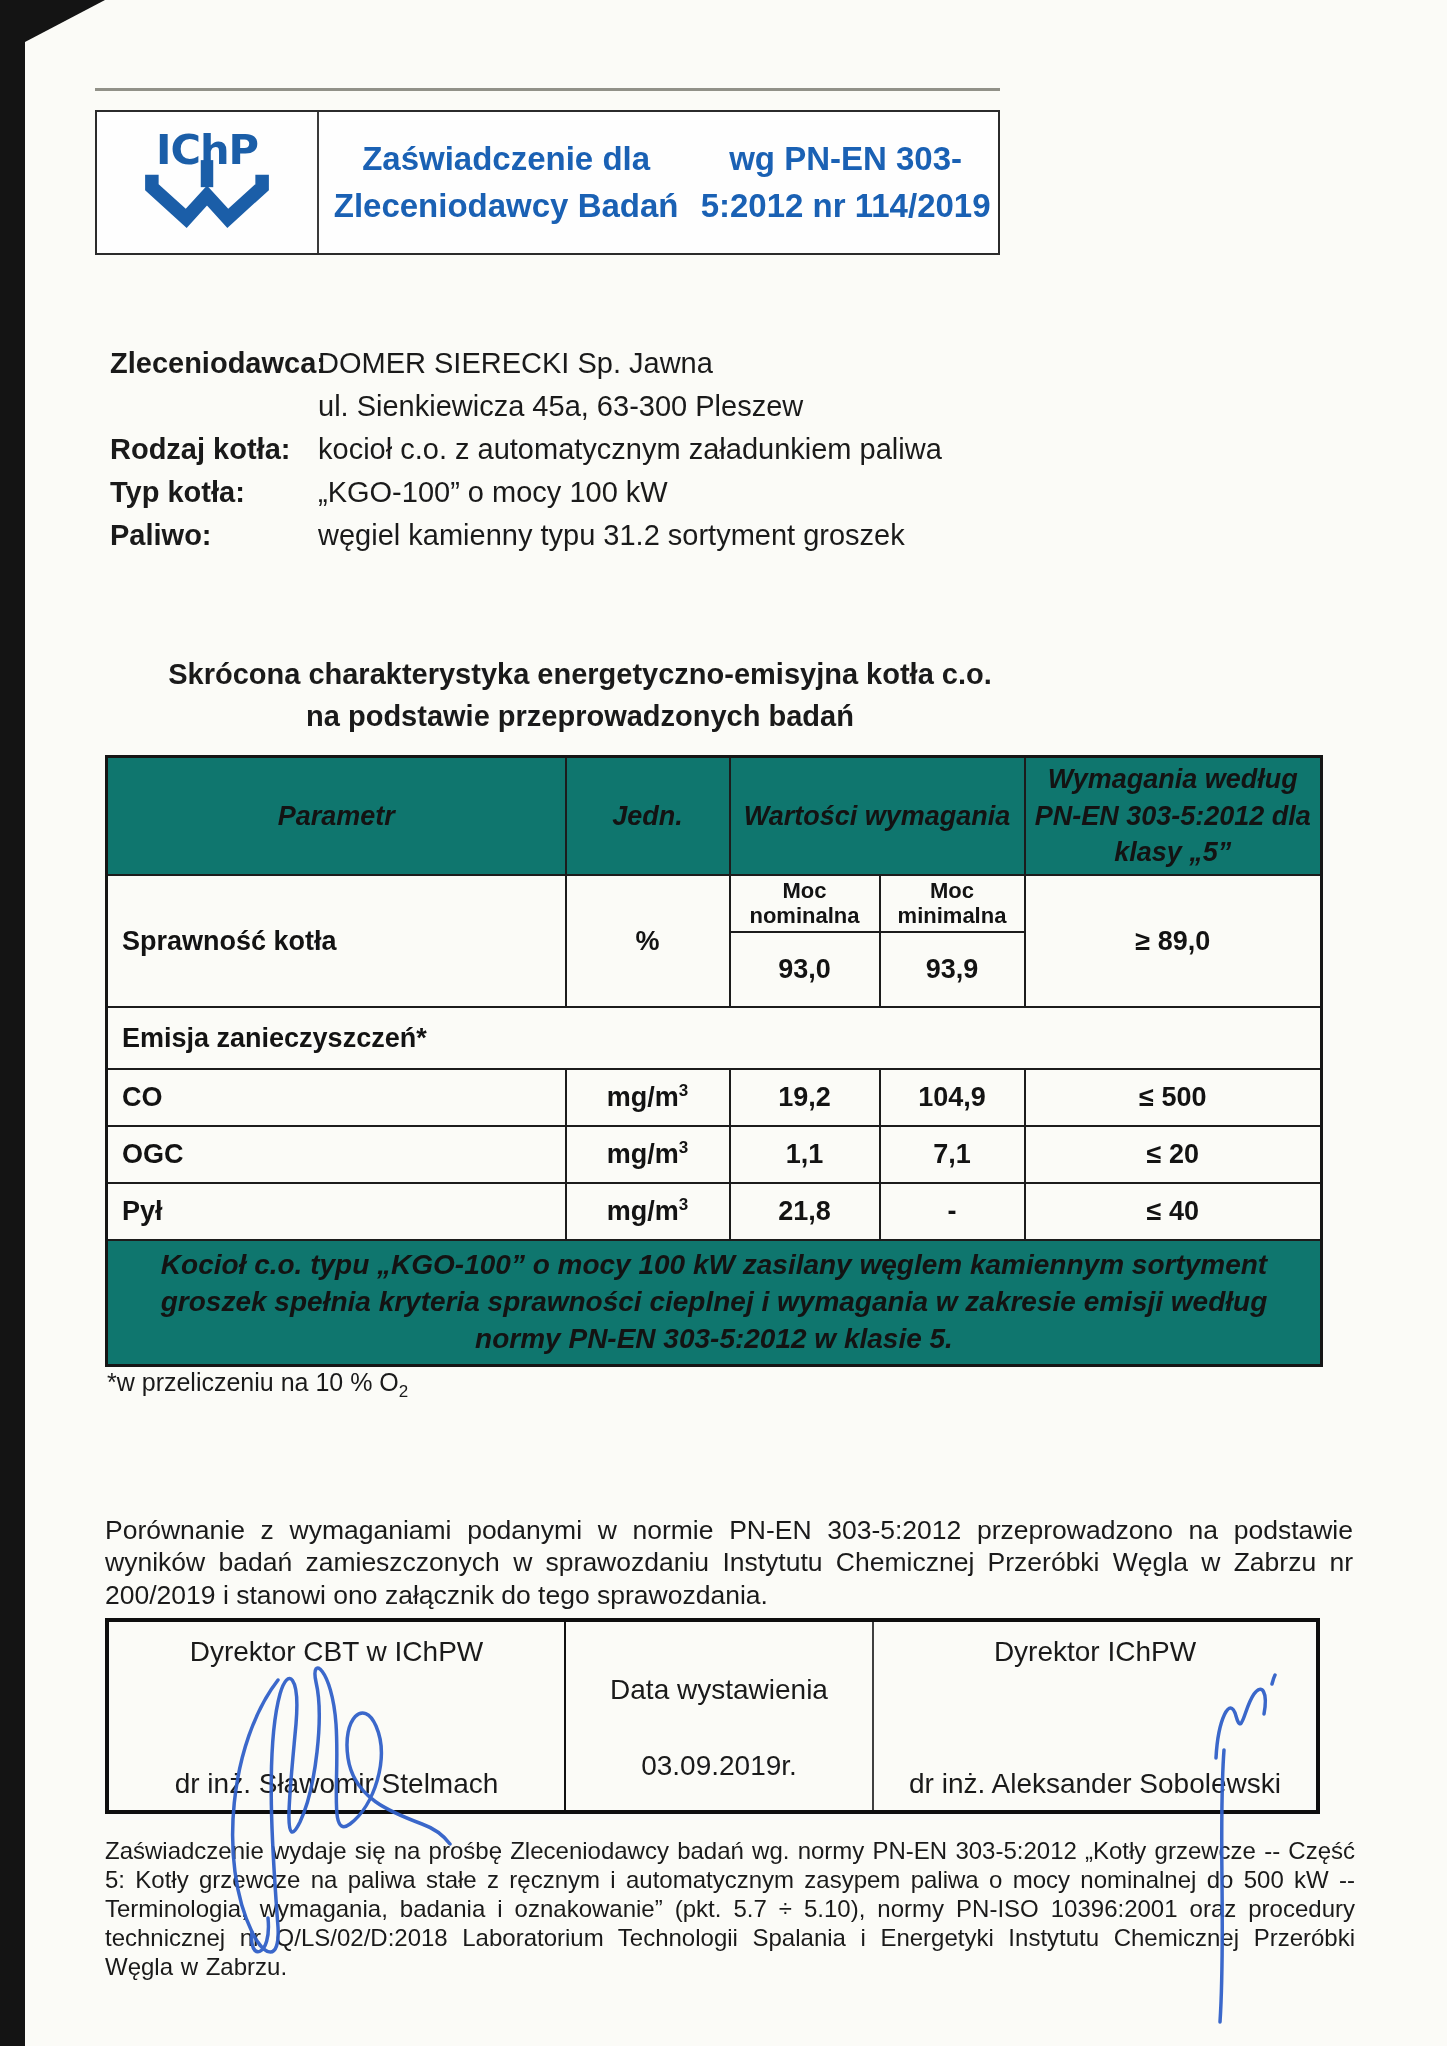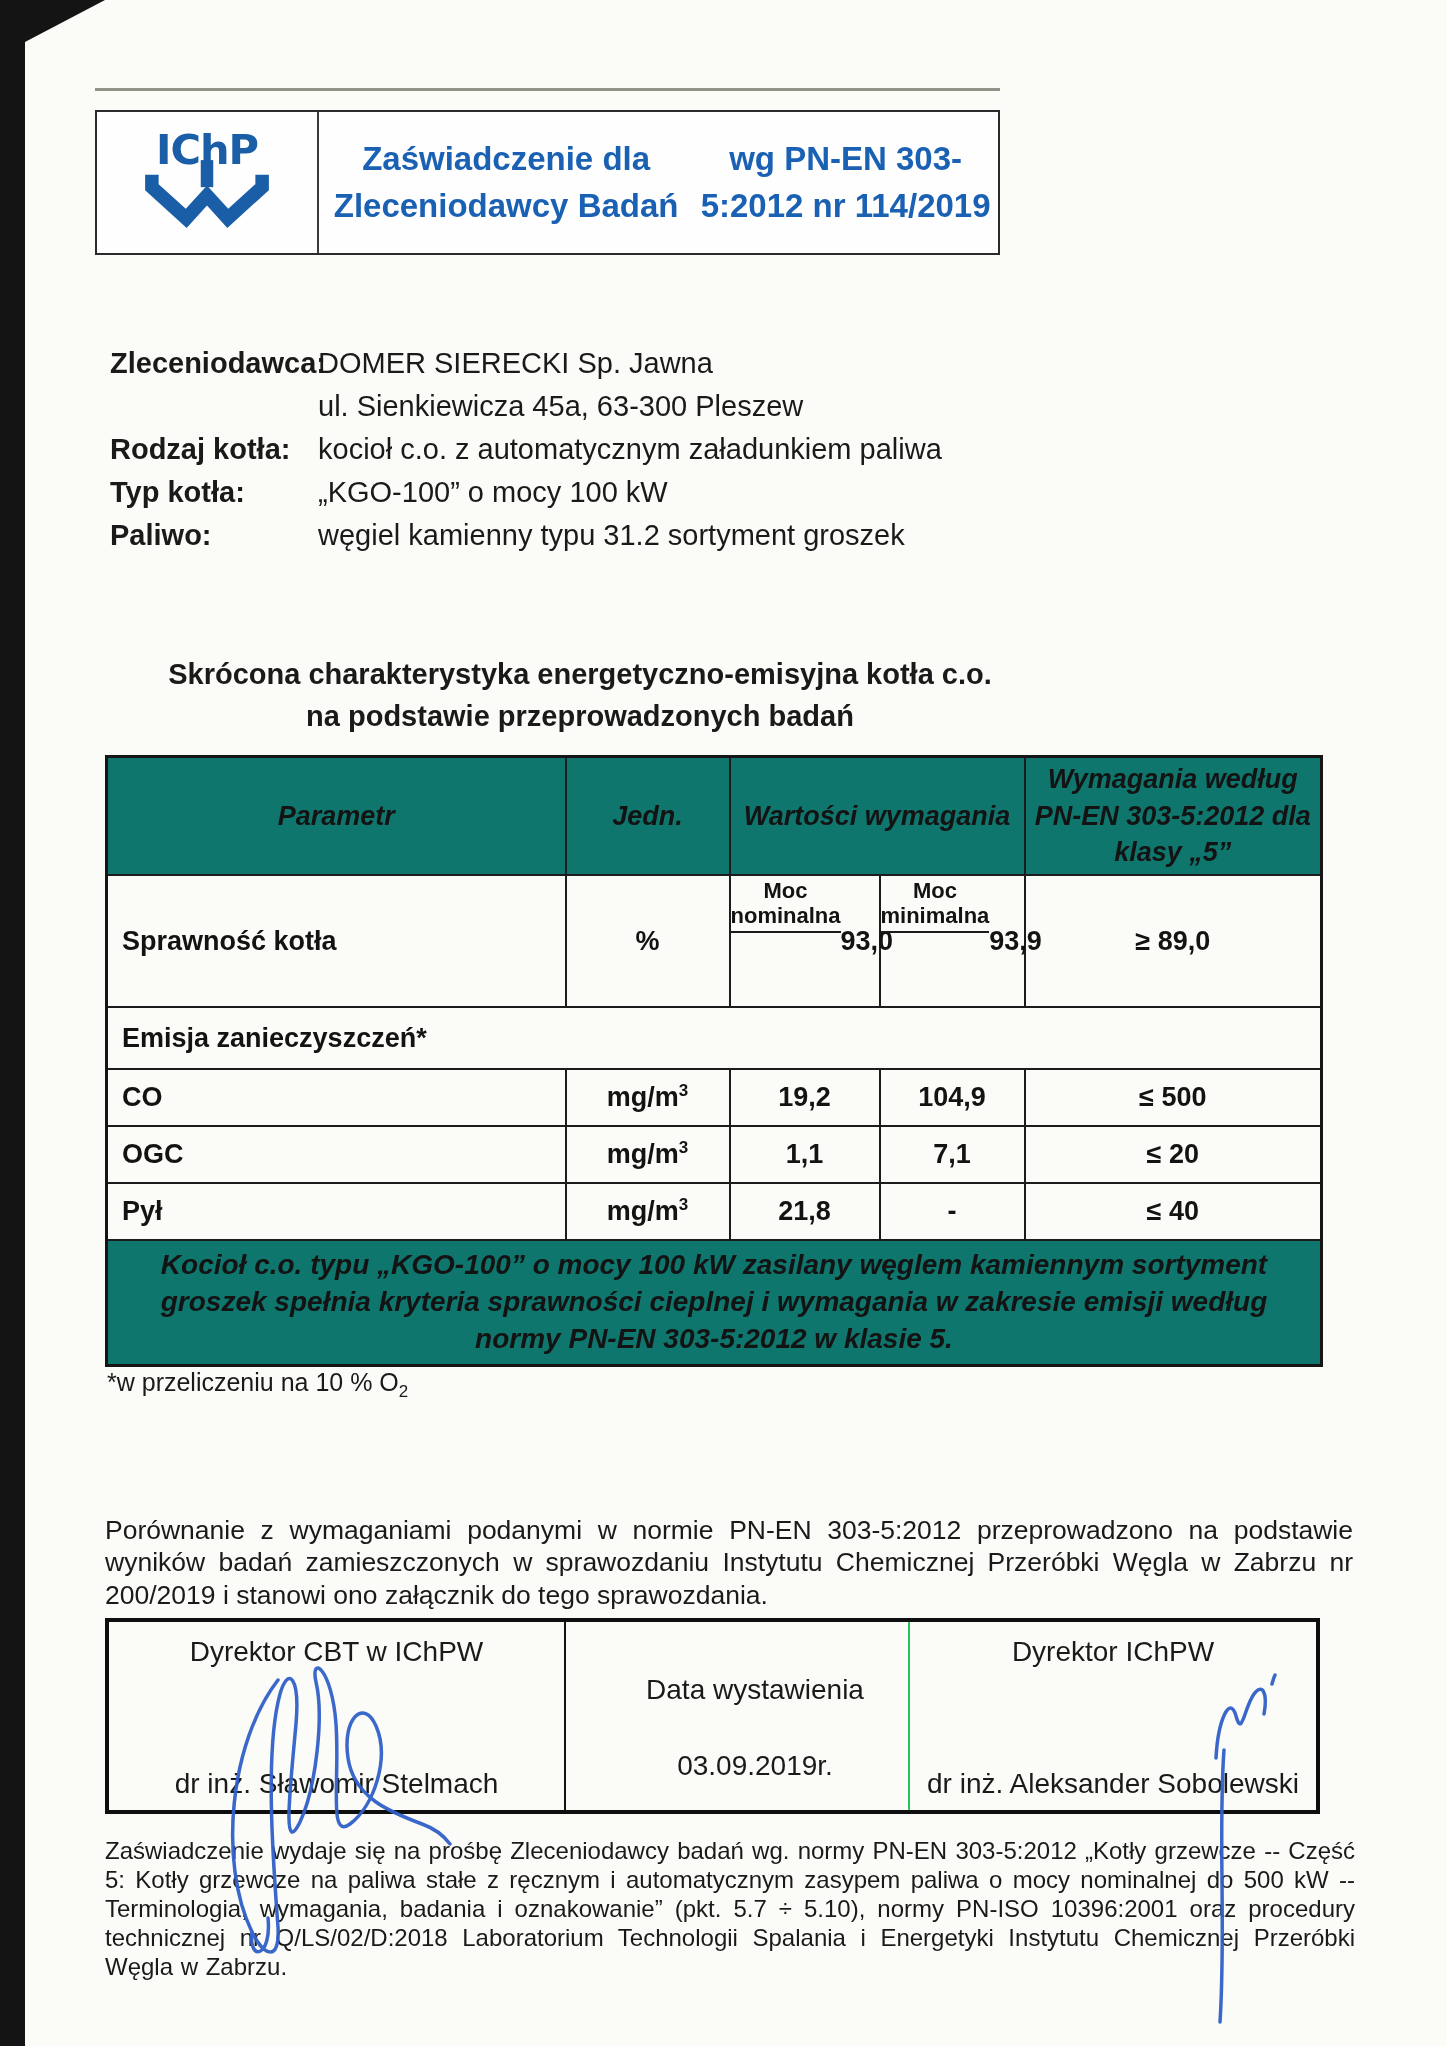--- a/index.html
+++ b/index.html
@@ -32,41 +32,41 @@
 
   
   .main-table{position:absolute;left:105px;top:755px;width:1215px;
     border-collapse:collapse;table-layout:fixed;font-size:27px;font-weight:bold;color:#131313;}
   .main-table td{border:2px solid #1c1c1c;padding:0;text-align:center;vertical-align:middle;}
   .main-table{border:3px solid #151515;}
   .green{background:#0f766e;font-style:italic;}
   .hdr-row td{height:116px;line-height:1.35;}
   .cell-left{text-align:left !important;padding-left:14px !important;}
   .eff-row{height:130px;}
-  .subcell{display:flex;flex-direction:row;height:130px;}
+  .subcell{display:flex;flex-direction:column;height:130px;}
   .sub-top{height:55px;border-bottom:2px solid #1c1c1c;display:flex;align-items:center;justify-content:center;
     font-size:22px;line-height:1.1;}
   .sub-bottom{flex:1;display:flex;align-items:center;justify-content:center;}
   .emis-hdr td{height:60px;}
   .emis-row td{height:55px;}
   sup{font-size:17px;vertical-align:super;line-height:0;}
   sub{font-size:17px;vertical-align:sub;line-height:0;}
   .conclusion-cell{height:110px;font-size:28px;line-height:1.32;padding:6px 26px !important;}
 
   .footnote{position:absolute;left:107px;top:1368px;font-size:25px;}
 
   .paragraph{position:absolute;left:105px;top:1514px;width:1248px;
     font-size:26.5px;line-height:1.22;text-align:justify;}
 
   
   .sig-box{position:absolute;left:105px;top:1618px;width:1207px;height:188px;
     border:4px solid #0e0e0e;display:flex;}
   .sig-cell{position:relative;}
   .sig-cell-left{width:455px;border-right:2px solid #111;}
-  .sig-cell-mid{width:306px;border-right:2px solid #22c55e;margin-left:36px;}
+  .sig-cell-mid{width:306px;border-right:2px solid #404040;}
   .sig-cell-right{flex:1;}
   .sig-role{position:absolute;top:14px;width:100%;text-align:center;font-size:28px;}
   .sig-name{position:absolute;bottom:10px;width:100%;text-align:center;font-size:28px;}
   .date-label{position:absolute;top:52px;width:100%;text-align:center;font-size:28px;}
   .date-value{position:absolute;top:128px;width:100%;text-align:center;font-size:28px;}
 
   .sig-svg{position:absolute;pointer-events:none;z-index:6;}
   .sig-svg-left{left:160px;top:1632px;}
   .sig-svg-right{left:1160px;top:1650px;}
 

